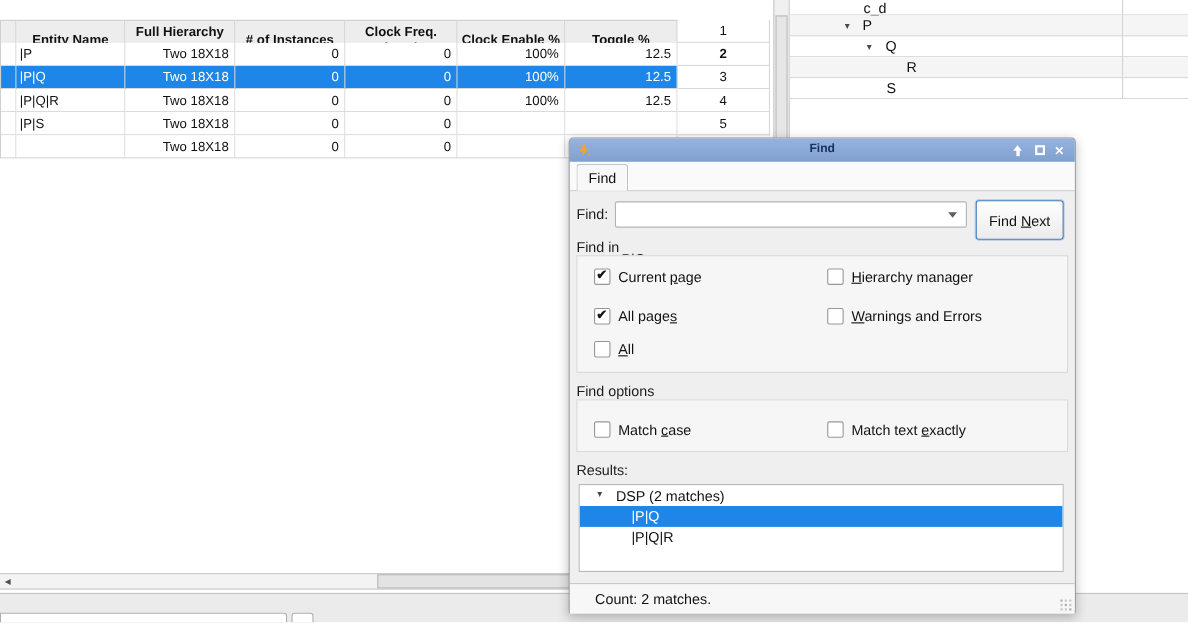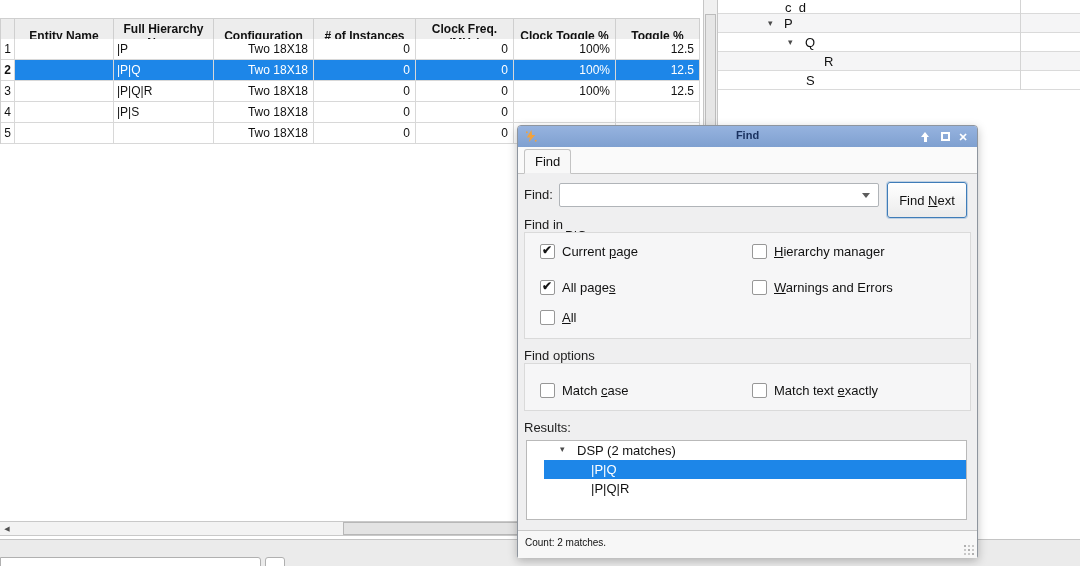--- a/index.html
+++ b/index.html
@@ -119,53 +119,52 @@
   .cb { position:absolute; height:16px; display:flex; align-items:center; }
   .cb .box { position:relative; width:15px; height:15px; background:#fff;
     border:1px solid #979797; border-radius:2px; flex:0 0 auto; }
   .cb .box.checked::before { content:"✔"; position:absolute; left:1px; top:-2px;
     font-size:12px; font-weight:bold; color:#161616; }
   .cb .lbl { margin-left:7px; white-space:nowrap; }
   .u { text-decoration:underline; }
 
   .results-box { position:absolute; left:8px; top:266px; width:441px; height:80px;
     background:#fff; border:1px solid #b9b9b9; overflow:hidden; }
-  .rrow { position:relative; height:19px; display:flex; align-items:center;margin-left:17px; }
+  .rrow { position:relative; height:19px; display:flex; align-items:center; }
   .rrow.grp { padding-left:33px; }
   .rrow.grp .rarrow { position:absolute; left:16px; top:3px; font-size:9px; color:#4a4a4a; }
   .rrow.grp .rarrow::before { content:"▾"; }
   .rrow.item { padding-left:47px; }
   .rrow.item.sel { background:#1d86e8; color:#fff; }
 
   .statusbar { position:absolute; left:0; top:404px; width:459px; height:28px;
     background:#f7f7f7; border-top:1px solid #c8c8c8; }
-  .statusbar .stext { position:absolute; left:7px; top:6px; font-size:10px; }
+  .statusbar .stext { position:absolute; left:23px; top:6px; font-size:13px; }
   .grip { position:absolute; right:3px; bottom:3px; width:10px; height:10px; }
   .grip::before { content:""; position:absolute; left:0; top:0; width:2px; height:2px;
     background:#b0b0b0; box-shadow:4px 0 0 #c7c7c7, 8px 0 0 #c7c7c7, 4px 4px 0 #b0b0b0,
     8px 4px 0 #c7c7c7, 8px 8px 0 #b0b0b0, 0 4px 0 #c7c7c7, 0 8px 0 #c7c7c7, 4px 8px 0 #c7c7c7; }
 </style>
 </head>
 <body>
 
 <div class="screen">
 
   <div class="topbox topbox-a"></div>
   <div class="splitter-dots"></div>
   <div class="topbox topbox-b"></div>
 
   <div class="left-panel">
     <div class="ptable">
       <div class="hc"></div>
       <div class="hc">Entity Name</div>
       <div class="hc">Full Hierarchy Name</div>
-      <div class="hc">Configuration</div>
       <div class="hc"># of Instances</div>
       <div class="hc">Clock Freq. (MHz)</div>
-      <div class="hc">Clock Toggle %</div>
+      <div class="hc">Clock Enable %</div>
       <div class="hc">Toggle %</div>
 
       <div class="c rownum">1</div>
       <div class="c"></div>
       <div class="c a-left">|P</div>
       <div class="c">Two 18X18</div>
       <div class="c">0</div>
       <div class="c">0</div>
       <div class="c">100%</div>
       <div class="c">12.5</div>

